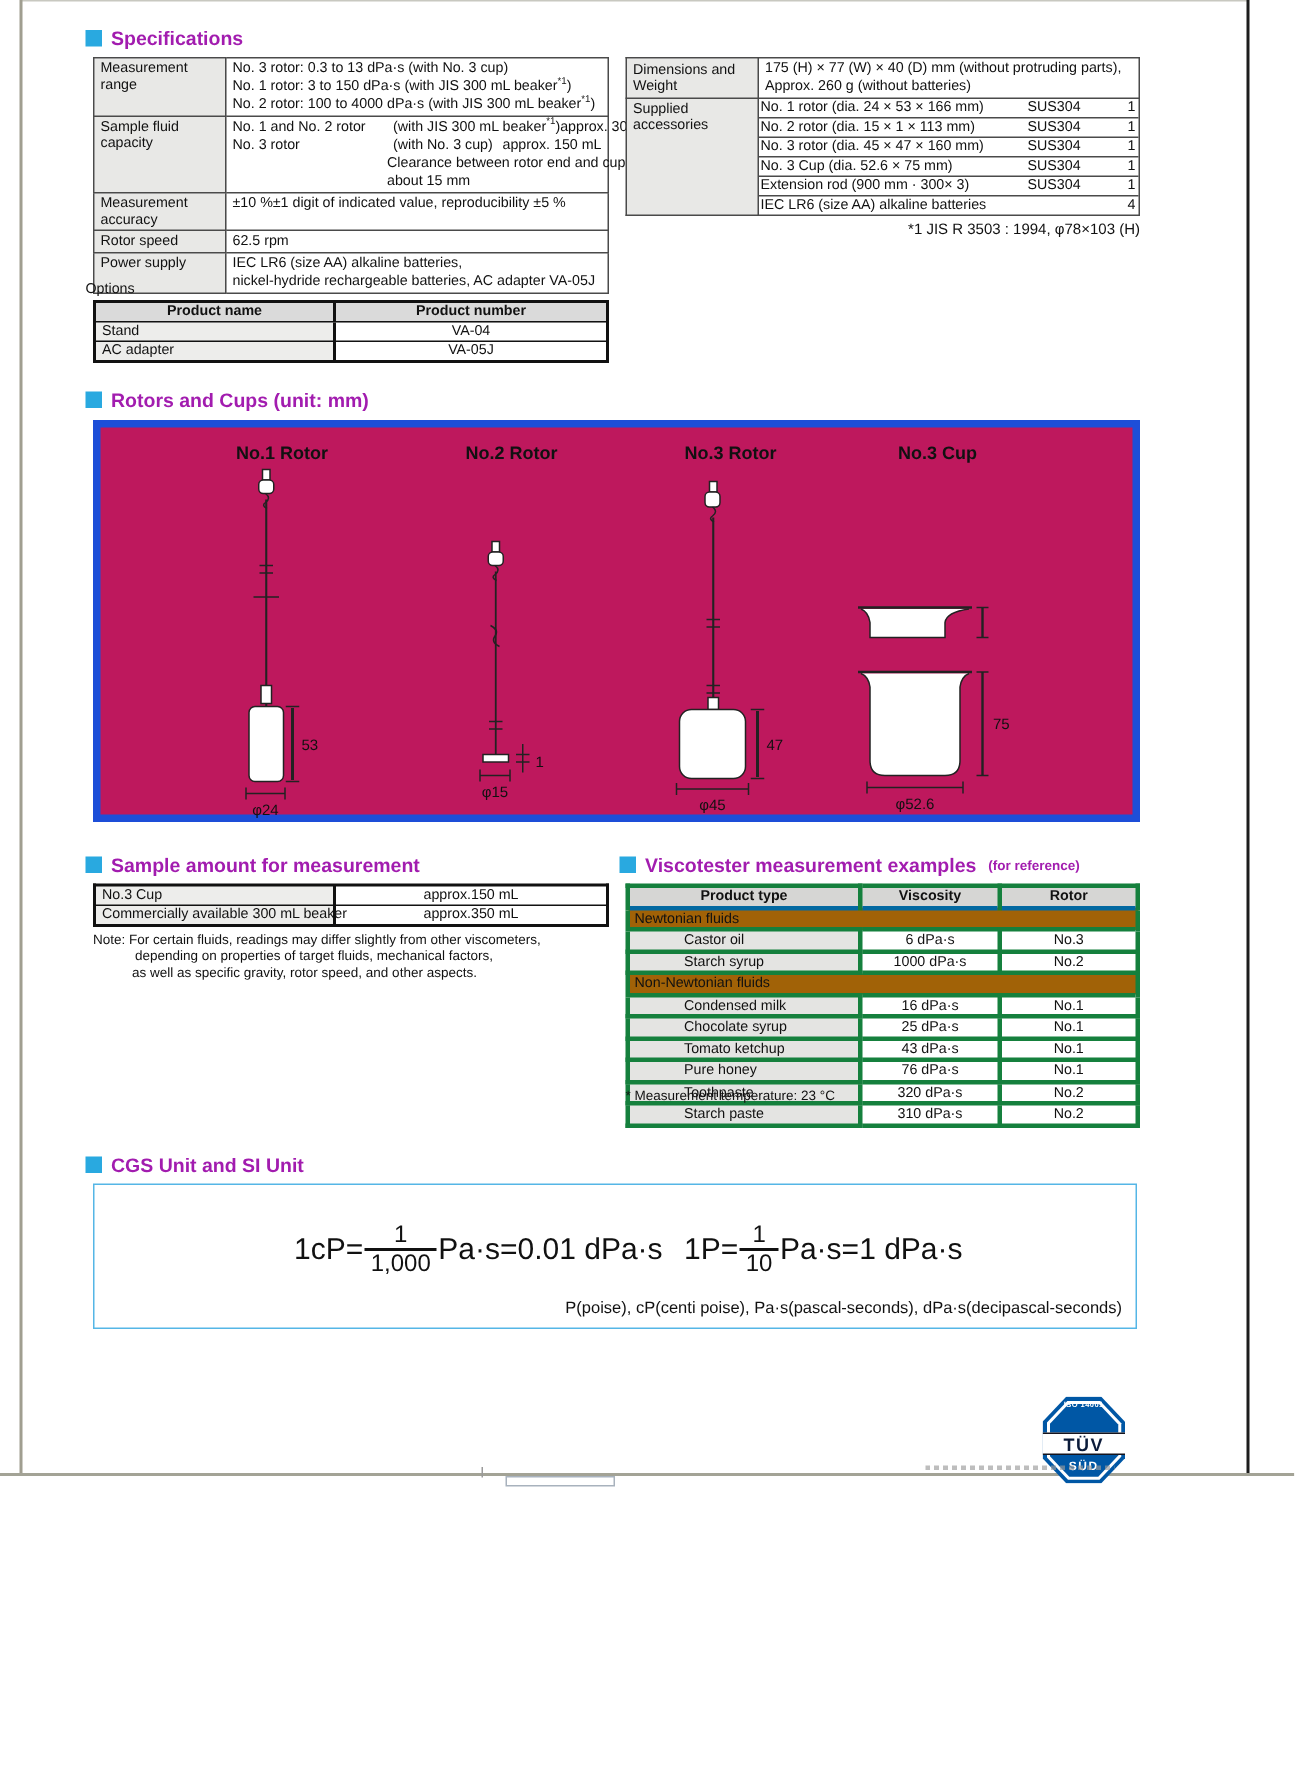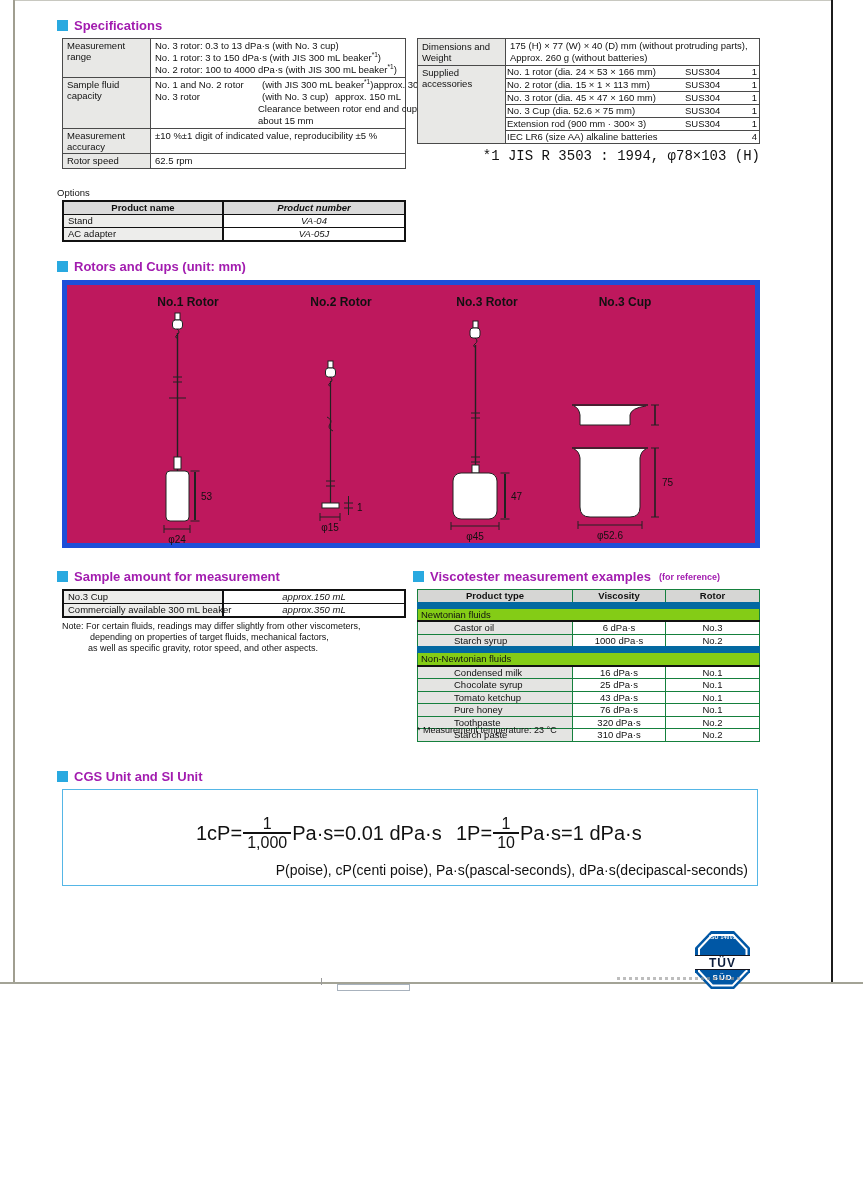--- a/index.html
+++ b/index.html
@@ -27,55 +27,55 @@
   .flexln .fa { width:107px; flex:0 0 auto; }
   .flexln .fd { margin-left:auto; }
   .indent103 { padding-left:103px; }
 
   .accrow { display:flex; line-height:12px; border-bottom:1px solid #4a4a4a; padding:0 0 0 1px; }
   .accrow:last-child { border-bottom:none; }
   .accrow .nm { flex:1 1 auto; }
   .accrow .mat { width:52px; flex:0 0 auto; }
   .accrow .qty { width:22px; flex:0 0 auto; text-align:right; padding-right:2px; }
 
-  .footnote { font-size:14px; text-align:right;font-family:Liberation Mono, monospace; }
+  .footnote { font-size:10px; text-align:right; }
 
   
   table.hvy { border-collapse:collapse; table-layout:fixed; font-size:9.5px; border:2px solid #111; }
   table.hvy td { border:1px solid #111; padding:0 4px; line-height:12px; white-space:nowrap; }
-  table.hvy td.mid { border-left:2px solid #111;font-style:italic; }
+  table.hvy td.mid { border-left:2px solid #111; }
   table.hvy tr.hd td { background:#dadada; font-weight:bold; text-align:center; }
   table.hvy td.nm2 { background:#ededeb; }
   table.hvy td.ctr { text-align:center; }
 
   
   table.visco { border-collapse:collapse; table-layout:fixed; font-size:9.5px; border:1px solid #222; }
-  table.visco td { border:1px solid #15803d; padding:0 3px; line-height:11.5px; white-space:nowrap; }
+  table.visco td { border:3px solid #15803d; padding:0 3px; line-height:11.5px; white-space:nowrap; }
   table.visco tr.hd td { background:#d6d6d4; font-weight:bold; text-align:center; border-bottom:2px solid #111; }
-  table.visco td.grp { background:#84cc16; border-bottom:2px solid #111; border-top:7px solid #0369a1; }
+  table.visco td.grp { background:#a16207; border-bottom:2px solid #111; border-top:3px solid #0369a1; }
   table.visco td.prod { background:#e4e4e2;padding-left:36px; }
   table.visco td.ctr { text-align:center; }
 
   
   .rotor-box { background:#be185d; border:5px solid #1d4ed8; }
   .rotor-title { position:absolute; top:10px; transform:translateX(-50%); font-size:12px; font-weight:bold; white-space:nowrap; }
   svg text { font-family:"Liberation Sans","DejaVu Sans",sans-serif; font-size:10px; fill:#111; }
 
   
   .note { font-size:9px; line-height:11px; white-space:nowrap; }
   .note .n2 { padding-left:28px; }
   .note .n3 { padding-left:26px; }
 
   
   .cgs-box { border:1px solid #55b6e6; background:#fff; }
   .formula { position:absolute; display:flex; align-items:center; font-size:20px; height:50px; white-space:nowrap; }
   .frac { display:inline-flex; flex-direction:column; align-items:center; margin:0 1px; }
   .frac .num { font-size:16px; line-height:17px; padding:0 4px; }
   .frac .den { font-size:16px; line-height:17px; padding:0 4px; border-top:2px solid #111; }
-  .cgs-legend { position:absolute; right:9px; bottom:7px; font-size:14px; white-space:nowrap; }
+  .cgs-legend { position:absolute; right:9px; bottom:7px; font-size:11px; white-space:nowrap; }
 
   
   .tuv { position:absolute; left:695px; top:931px; width:55px; height:58px;
          clip-path:polygon(29% 0%,71% 0%,100% 29%,100% 71%,71% 100%,29% 100%,0% 71%,0% 29%); }
   .tuv .l1 { position:absolute; inset:0; background:#0057a5; }
   .tuv .l2 { position:absolute; inset:2.5px; background:#ffffff;
              clip-path:polygon(29% 0%,71% 0%,100% 29%,100% 71%,71% 100%,29% 100%,0% 71%,0% 29%); }
   .tuv .l3 { position:absolute; inset:4.5px; background:#0057a5;
              clip-path:polygon(29% 0%,71% 0%,100% 29%,100% 71%,71% 100%,29% 100%,0% 71%,0% 29%); }
   .tuv .iso { position:absolute; top:3px; left:0; right:0; text-align:center;
@@ -141,20 +141,27 @@
       <td class="lbl">Measurement accuracy</td>
       <td>
             <div class="ln">±10 %±1 digit of indicated value, reproducibility ±5 %</div>
           </td>
     </tr>
     <tr>
       <td class="lbl">Rotor speed</td>
       <td>
             <div class="ln">62.5 rpm</div>
           </td>
+    </tr>
+    <tr>
+      <td class="lbl">Power supply</td>
+      <td>
+        <div class="ln">IEC LR6 (size AA) alkaline batteries,</div>
+        <div class="ln">nickel-hydride rechargeable batteries, AC adapter VA-05J</div>
+      </td>
     </tr>
   </tbody>
     </table>
 
   <table class="tbl abs" style="left:417px;top:38px;width:343px;">
     <colgroup>
         <col style="width:88px">
         <col>
       </colgroup>
     <tbody>

